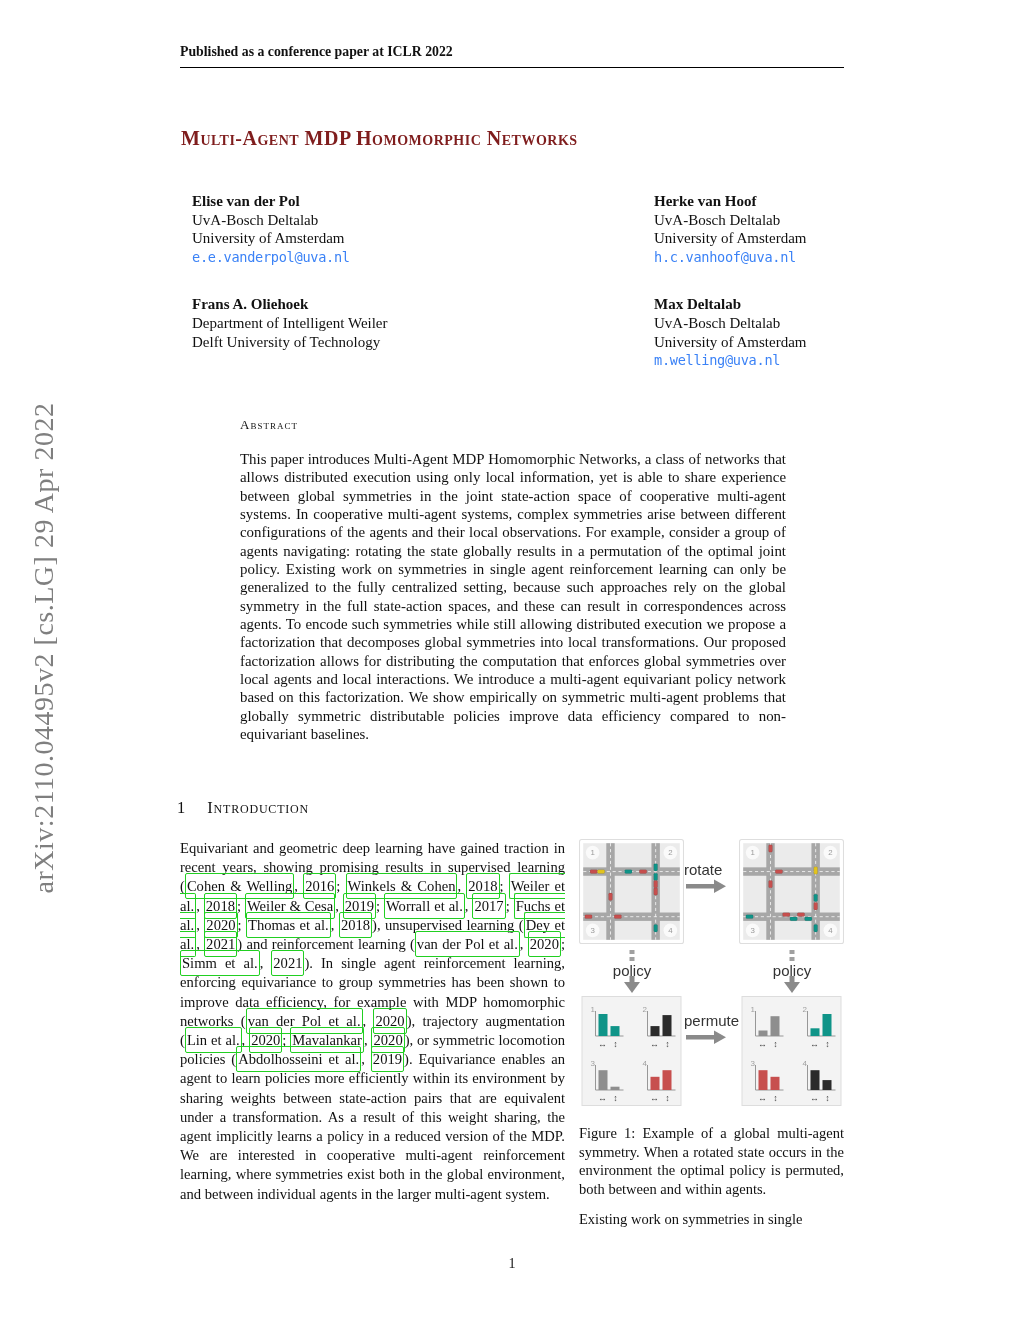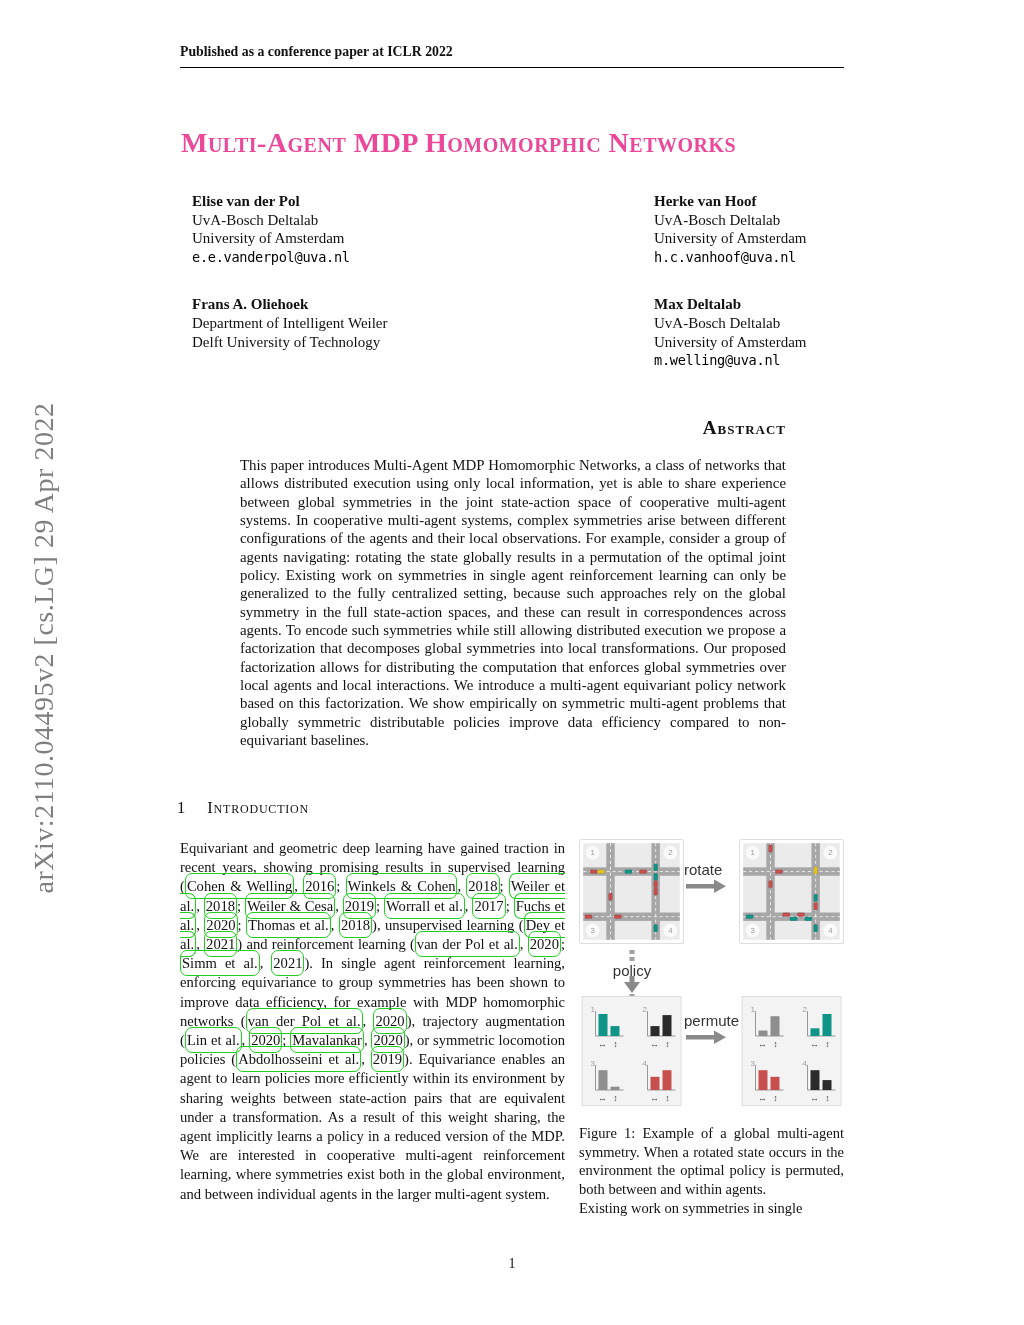--- a/index.html
+++ b/index.html
@@ -5,52 +5,52 @@
   html,body{margin:0;padding:0;background:#fff;}
   .page{position:relative;width:1024px;height:1325px;background:#ffffff;overflow:hidden;
         font-family:"Liberation Serif", serif;color:#111;}
 
   .watermark{position:absolute;top:648px;left:44px;transform:translate(-50%,-50%) rotate(-90deg);
              white-space:nowrap;font-size:28px;color:#7f7f7f;letter-spacing:0.5px;}
 
   .running-head{position:absolute;left:180px;top:44px;width:664px;font-weight:bold;font-size:13.8px;}
   .head-rule{position:absolute;left:180px;top:67px;width:664px;border-top:1.4px solid #000;}
 
-  .paper-title{position:absolute;left:181px;top:127px;width:664px;font-size:28px;
-               font-variant:small-caps;letter-spacing:0.5px;color:#ec4899;}
+  .paper-title{position:absolute;left:181px;top:127px;width:664px;font-size:20px;
+               font-variant:small-caps;letter-spacing:0.5px;color:#7f1d1d;}
 
   .authors{position:absolute;left:192px;top:192px;width:652px;display:grid;
            grid-template-columns:462px auto;row-gap:29px;font-size:15px;line-height:18.6px;}
   .author .name{font-weight:bold;font-family:Liberation Serif, serif;}
-  .author .email{font-family:"DejaVu Sans Mono", monospace;font-size:13.6px;color:#000000;letter-spacing:-0.3px;}
+  .author .email{font-family:"DejaVu Sans Mono", monospace;font-size:13.6px;color:#3b82f6;letter-spacing:-0.3px;}
 
   .abstract{position:absolute;left:240px;top:417px;width:546px;}
-  .abstract h3{margin:0 0 17px 0;text-align:right;font-size:19px;font-weight:bold;
+  .abstract h3{margin:0 0 17px 0;text-align:left;font-size:13px;font-weight:normal;
                font-variant:small-caps;letter-spacing:1px;}
   .abstract p{margin:0;font-size:14.9px;line-height:18.35px;text-align:justify;}
 
   .section-head{position:absolute;left:177px;top:798px;font-size:16.5px;}
   .section-head .num{margin-right:22px;}
   .section-head .name{font-variant:small-caps;letter-spacing:0.8px;}
 
   .columns{position:absolute;left:180px;top:839px;width:664px;display:flex;gap:14px;}
   .col-left{width:385px;font-size:14.6px;line-height:19.2px;text-align:justify;}
-  .cite{border:1px solid #21cf21;padding:4px 1px;border-radius:7px;}
+  .cite{border:1px solid #21cf21;padding:4px 1px;border-radius:2px;}
 
   .col-right{width:265px;font-size:14.5px;}
   .fig-row{display:flex;align-items:flex-start;}
   .fig-mid{width:55px;display:flex;flex-direction:column;}
   .fig-label{font-family:"Liberation Sans", sans-serif;font-size:15px;color:#333;}
   .rot-mid{padding-top:22px;}
-  .policy-row{display:flex;height:44px;margin:2px 0 2px 0;flex-direction:column;}
+  .policy-row{display:flex;height:44px;margin:2px 0 2px 0;}
   .policy-cell{width:105px;display:flex;justify-content:center;}
   .policy-spacer{width:55px;}
   .perm-mid{padding-top:16px;}
   .caption{margin-top:14px;text-align:justify;line-height:18.6px;}
-  .after-fig{margin-top:1px;line-height:18.6px;}
+  .after-fig{margin-top:12px;line-height:18.6px;}
 
   .page-number{position:absolute;left:180px;top:1256px;width:664px;text-align:center;font-size:14px;}
 
   svg text{font-family:"Liberation Sans", sans-serif;}
 </style>
 </head>
 <body>
 
 <div class="page">
 

